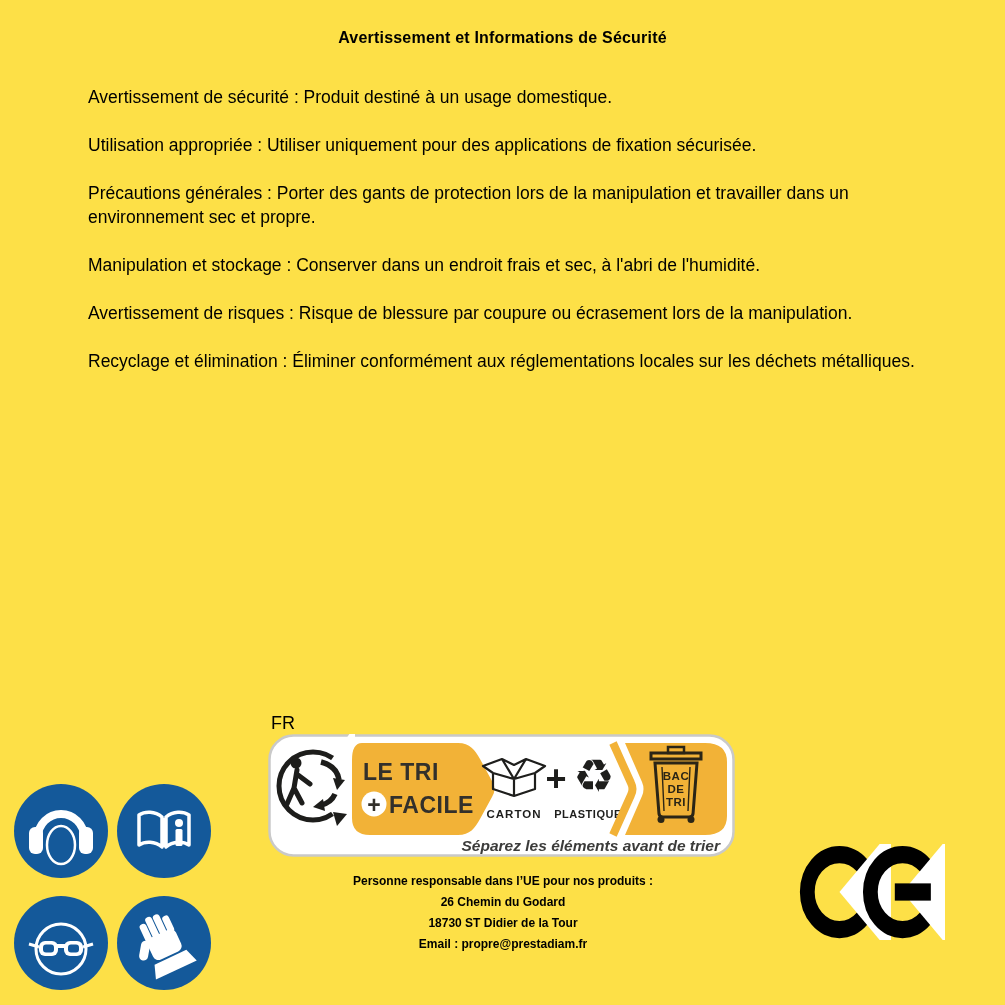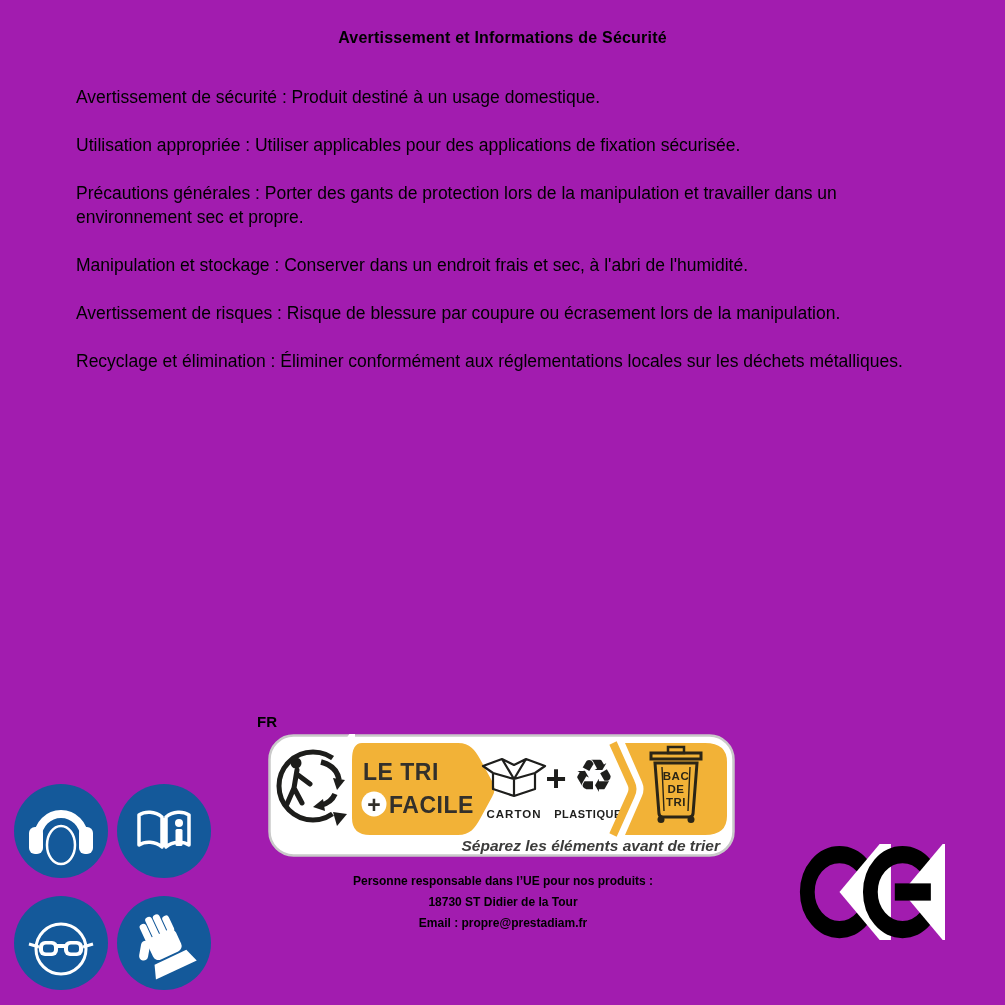--- a/index.html
+++ b/index.html
@@ -1,41 +1,41 @@
 <!DOCTYPE html>
 <html><head>
 <meta charset="utf-8">
 <style>
   html,body{margin:0;padding:0;background:#fff;}
   body{font-family:"Liberation Sans","DejaVu Sans",sans-serif;color:#000;}
-  .page{position:relative;width:1005px;height:1005px;background:#a21caf;overflow:hidden;}
+  .page{position:relative;width:1005px;height:1005px;background:#fde047;overflow:hidden;}
   .doc-title{position:absolute;top:29px;left:0;width:100%;text-align:center;
              font-size:16px;font-weight:bold;letter-spacing:.2px;}
   .paragraphs{position:absolute;left:72px;top:85px;width:862px;font-size:17.5px;line-height:24px;}
-  .paragraphs p{margin:0 0 24px 4px;}
+  .paragraphs p{margin:0 0 24px 16px;}
   .picto-grid{position:absolute;left:13px;top:783px;display:grid;
               grid-template-columns:96px 96px;grid-gap:16px 7px;}
-  .fr-code{position:absolute;left:257px;top:713px;font-size:15px;font-weight:bold;}
+  .fr-code{position:absolute;left:271px;top:713px;font-size:18px;font-weight:normal;}
   .label-svg{position:absolute;left:268px;top:734px;}
   .resp{position:absolute;left:253px;top:871px;width:500px;text-align:center;
         font-size:12px;font-weight:bold;line-height:21px;}
   .ce{position:absolute;left:797px;top:844px;}
   svg{display:block;}
   svg text{font-family:"Liberation Sans","DejaVu Sans",sans-serif;}
 </style>
 </head>
 <body>
 
 <div class="page">
 
   <div class="doc-title">Avertissement et Informations de Sécurité</div>
 
   <div class="paragraphs">
     <p>Avertissement de sécurité : Produit destiné à un usage domestique.</p>
-    <p>Utilisation appropriée : Utiliser applicables pour des applications de fixation sécurisée.</p>
+    <p>Utilisation appropriée : Utiliser uniquement pour des applications de fixation sécurisée.</p>
     <p>Précautions générales : Porter des gants de protection lors de la manipulation et travailler dans un environnement sec et propre.</p>
     <p>Manipulation et stockage : Conserver dans un endroit frais et sec, à l'abri de l'humidité.</p>
     <p>Avertissement de risques : Risque de blessure par coupure ou écrasement lors de la manipulation.</p>
     <p>Recyclage et élimination : Éliminer conformément aux réglementations locales sur les déchets métalliques.</p>
   </div>
 
   <div class="picto-grid">
 
     <svg width="96" height="96" viewBox="0 0 96 96">
       <circle cx="48" cy="48" r="47" fill="#14599A"></circle>
@@ -128,20 +128,21 @@
       <text x="0" y="-7" text-anchor="middle" font-size="11.5" font-weight="bold" letter-spacing="0.5" fill="#2B2516">BAC</text>
       <text x="0" y="6" text-anchor="middle" font-size="11.5" font-weight="bold" letter-spacing="0.5" fill="#2B2516">DE</text>
       <text x="0" y="19" text-anchor="middle" font-size="11.5" font-weight="bold" letter-spacing="0.5" fill="#2B2516">TRI</text>
     </g>
 
     <text x="452" y="117" text-anchor="end" font-size="15.5" font-style="italic" font-weight="bold" fill="#3B3B3A">Séparez les éléments avant de trier</text>
   </svg>
 
   <div class="resp">
     <div>Personne responsable dans l’UE pour nos produits :</div>
+    <div>26 Chemin du Godard</div>
     <div>18730 ST Didier de la Tour</div>
     <div>Email : propre@prestadiam.fr</div>
   </div>
 
   <svg class="ce" width="148" height="96" viewBox="0 0 230 128" preserveAspectRatio="none">
     <circle cx="66" cy="64" r="50" fill="none" stroke="#000" stroke-width="23"></circle>
     <polygon points="66,64 146,-18 146,146" fill="#fff"></polygon>
     <circle cx="164" cy="64" r="50" fill="none" stroke="#000" stroke-width="23"></circle>
     <polygon points="164,64 244,-18 244,146" fill="#fff"></polygon>
     <rect x="152" y="52.5" width="56" height="23" fill="#000"></rect>

